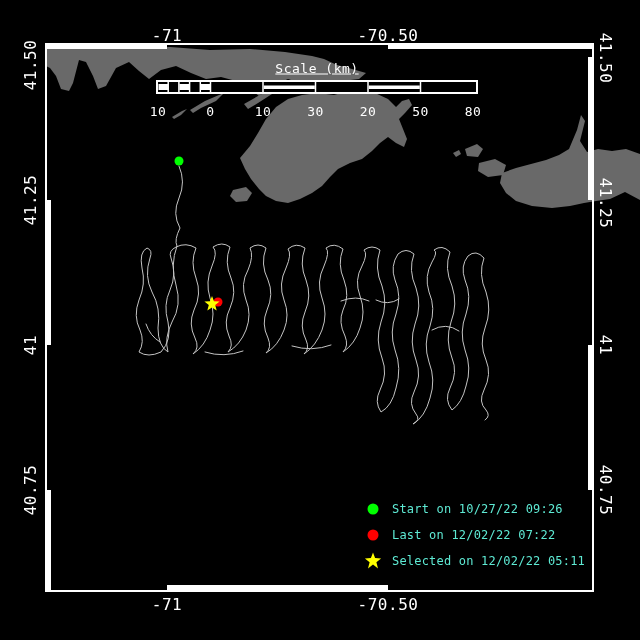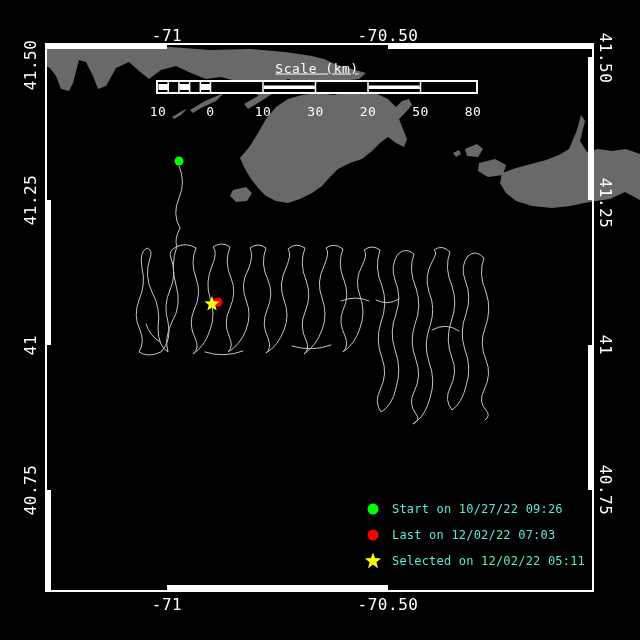--- a/index.html
+++ b/index.html
@@ -135,16 +135,16 @@
   <div class="lbl scale-title" style="left:317px;top:68px">Scale (km)</div>
   <div class="lbl scale-num" style="left:158px;top:111px">10</div>
   <div class="lbl scale-num" style="left:210.5px;top:111px">0</div>
   <div class="lbl scale-num" style="left:263px;top:111px">10</div>
   <div class="lbl scale-num" style="left:315.5px;top:111px">30</div>
   <div class="lbl scale-num" style="left:368px;top:111px">20</div>
   <div class="lbl scale-num" style="left:420.5px;top:111px">50</div>
   <div class="lbl scale-num" style="left:473px;top:111px">80</div>
 
   <div class="legend-text" style="left:392px;top:509px">Start on 10/27/22 09:26</div>
-  <div class="legend-text" style="left:392px;top:535px">Last on 12/02/22 07:03</div>
+  <div class="legend-text" style="left:392px;top:535px">Last on 12/02/22 07:22</div>
   <div class="legend-text" style="left:392px;top:561px">Selected on 12/02/22 05:11</div>
 
 </div>
 
 </body></html>

